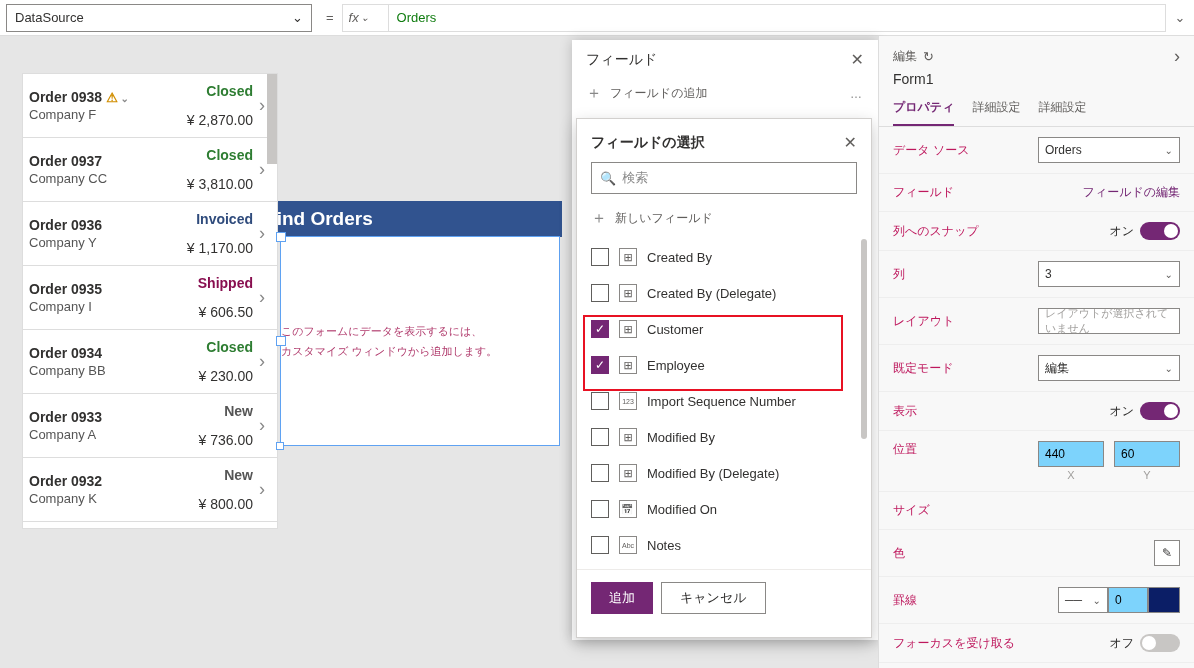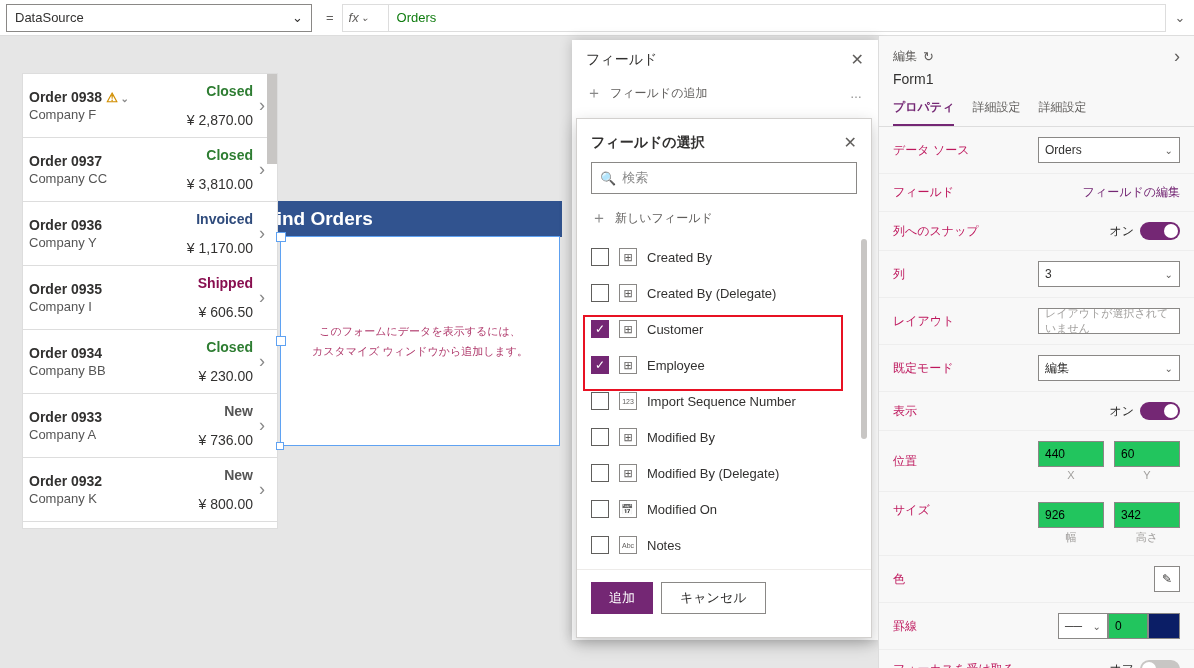--- a/index.html
+++ b/index.html
@@ -27,21 +27,21 @@
 .chevr{width:18px;text-align:center;font-size:18px;color:#888;font-weight:300}
 .warn{color:#d18e00;font-size:13px;margin-left:4px}
 .gal-scroll{position:absolute;right:0;top:0;width:10px;height:100%;}
 .gal-thumb{width:10px;height:90px;background:#c8c6c4}
 
 .formzone{position:absolute;left:280px;top:200px;width:280px;height:210px;border:1px solid #5fa2f2;background:#fff}
 .formzone::before,.formzone::after{content:"";position:absolute;width:8px;height:8px;border:1px solid #5fa2f2;background:#fff}
 .formzone::before{left:-5px;top:50%;transform:translateY(-50%)}
 .formzone::after{left:-5px;top:-5px}
 .fz-bot{position:absolute;left:-5px;bottom:-5px;width:8px;height:8px;border:1px solid #5fa2f2;background:#fff}
-.formmsg{position:absolute;top:85px;left:0;right:0;text-align:center;font-size:11px;color:#b03a6c;line-height:1.8}
+.formmsg{position:absolute;top:85px;left:0;right:0;text-align:left;font-size:11px;color:#b03a6c;line-height:1.8}
 
 .fields-pane{position:absolute;right:316px;top:40px;width:306px;height:600px;background:#fff;box-shadow:0 0 12px rgba(0,0,0,.2)}
 .fp-head{display:flex;align-items:center;justify-content:space-between;padding:10px 14px;font-size:14px}
 .fp-close{font-size:16px;color:#605e5c;font-weight:300}
 .fp-addrow{display:flex;align-items:center;padding:4px 14px 10px;color:#605e5c;font-size:12px}
 .fp-plus{font-size:16px;margin-right:8px;color:#888}
 .fp-dots{margin-left:auto;color:#888;letter-spacing:2px}
 
 .selpop{position:absolute;left:4px;top:78px;width:296px;height:520px;background:#fff;border:1px solid #d2d0ce;box-shadow:0 6px 16px rgba(0,0,0,.22)}
 .sp-head{display:flex;align-items:flex-end;justify-content:space-between;padding:14px 14px 10px;font-size:14px;font-weight:600}
@@ -73,21 +73,21 @@
 .pp-name{padding:2px 14px 6px;font-size:14px}
 .pp-tabs{display:flex;gap:18px;padding:6px 14px 0;border-bottom:1px solid #ddd;font-size:12px}
 .pp-tab{padding-bottom:8px;color:#605e5c}
 .pp-tab.on{color:#742774;border-bottom:2px solid #742774;font-weight:600}
 .pr-row{display:flex;align-items:center;justify-content:space-between;padding:10px 14px;border-bottom:1px solid #eee;font-size:12px}
 .pr-row .lab{color:#be185d}
 .pr-ctl{display:flex;align-items:center;}
 .sel{height:26px;border:1px solid #8a8886;background:#fff;display:flex;align-items:center;justify-content:space-between;padding:0 6px;font-size:12px;width:142px}
 .sel.sm2{width:50px}
 .sel .dd{font-size:10px;color:#605e5c}
-.inp{height:26px;width:66px;border:1px solid #8a8886;background:#22c55e;padding:4px 6px;font-size:12px}
+.inp{height:26px;width:66px;border:1px solid #8a8886;background:#7dd3fc;padding:4px 6px;font-size:12px}
 .lnk{color:#742774;text-align:right;font-size:12px}
 .toggle{width:40px;height:18px;border-radius:10px;background:#742774;position:relative}
 .toggle::after{content:"";position:absolute;right:2px;top:2px;width:14px;height:14px;background:#fff;border-radius:50%}
 .toggle.off{background:#c8c6c4}
 .toggle.off::after{right:auto;left:2px}
 .tog-lab{font-size:12px;margin-right:6px}
 .gray{color:#a19f9d;font-size:11px}
 .xy{display:flex;gap:10px}
 .xy .col{display:flex;flex-direction:column;align-items:center;gap:2px}
 .clrsw{width:26px;height:26px;border:1px solid #8a8886;display:flex;align-items:center;justify-content:center;font-size:12px;background:#fff}
@@ -342,45 +342,35 @@
         <span class="dd">⌄</span>
       </div>
   </div>
   <div class="pr-row">
     <span class="lab">表示</span>
     <div class="pr-ctl">
         <span class="tog-lab">オン</span>
         <div class="toggle"></div>
       </div>
   </div>
-  <div class="pr-row" style="align-items:center">
+  <div class="pr-row" style="align-items:flex-start">
     <span class="lab">位置</span>
     <div class="xy">
       <div class="col">
           <input class="inp" value="440" style="">
           <span class="gray">X</span>
         </div>
       <div class="col">
           <input class="inp" value="60" style="">
           <span class="gray">Y</span>
         </div>
     </div>
   </div>
   <div class="pr-row" style="align-items:flex-start">
     <span class="lab">サイズ</span>
-    <div class="xy">
-      <div class="col">
-          <input class="inp" value="926" style="">
-          <span class="gray">幅</span>
-        </div>
-      <div class="col">
-          <input class="inp" value="342" style="">
-          <span class="gray">高さ</span>
-        </div>
-    </div>
   </div>
   <div class="pr-row">
     <span class="lab">色</span>
     <div class="clrsw">✎</div>
   </div>
   <div class="pr-row">
     <span class="lab">罫線</span>
     <div class="pr-ctl">
       <div class="sel sm2">
           <span>── </span>

